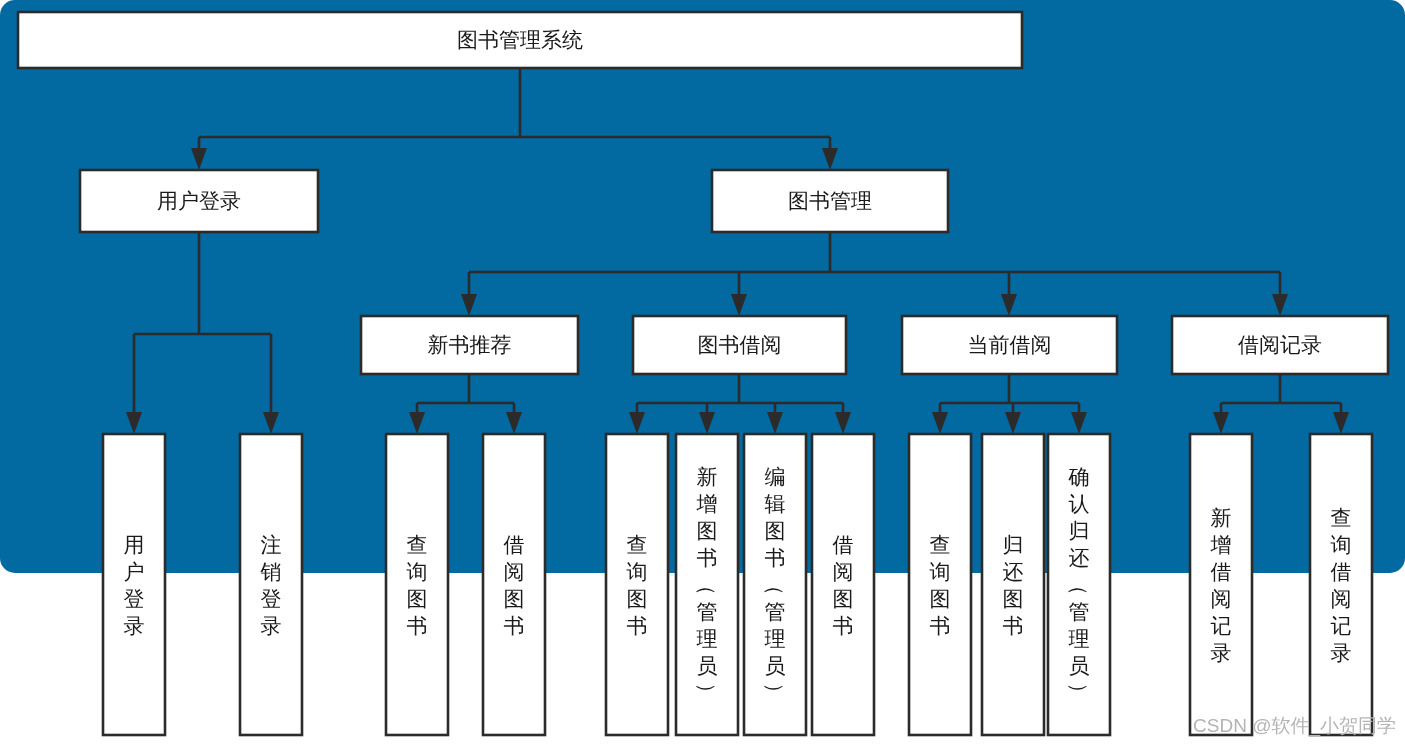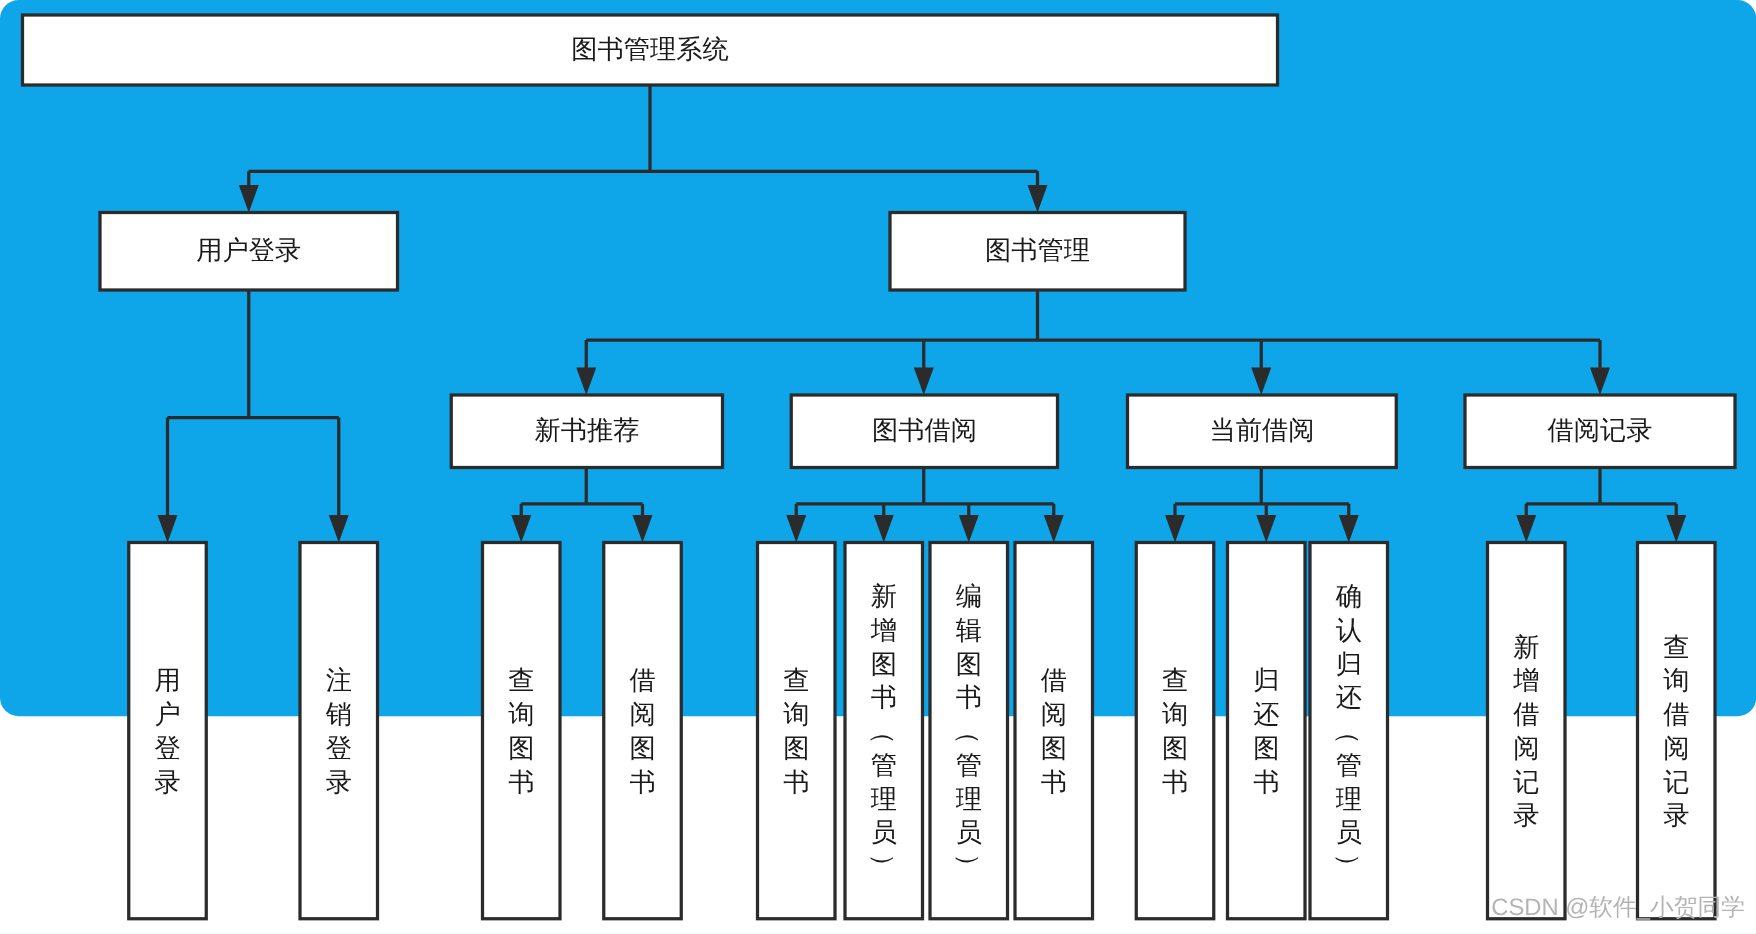--- a/index.html
+++ b/index.html
@@ -12,21 +12,21 @@
     width: 1405px;
     height: 747px;
     font-family: "Liberation Sans", "DejaVu Sans", sans-serif;
     overflow: hidden;
     position: relative;
   }
   #diagram-root {
     position: relative;
     width: 1405px;
     height: 573px;
-    background: #0ea5e9;
+    background: #0369a1;
     border-radius: 15px;
   }
   svg.diagram-canvas {
     position: absolute;
     left: 0;
     top: 0;
     width: 1405px;
     height: 747px;
     display: block;
   }

